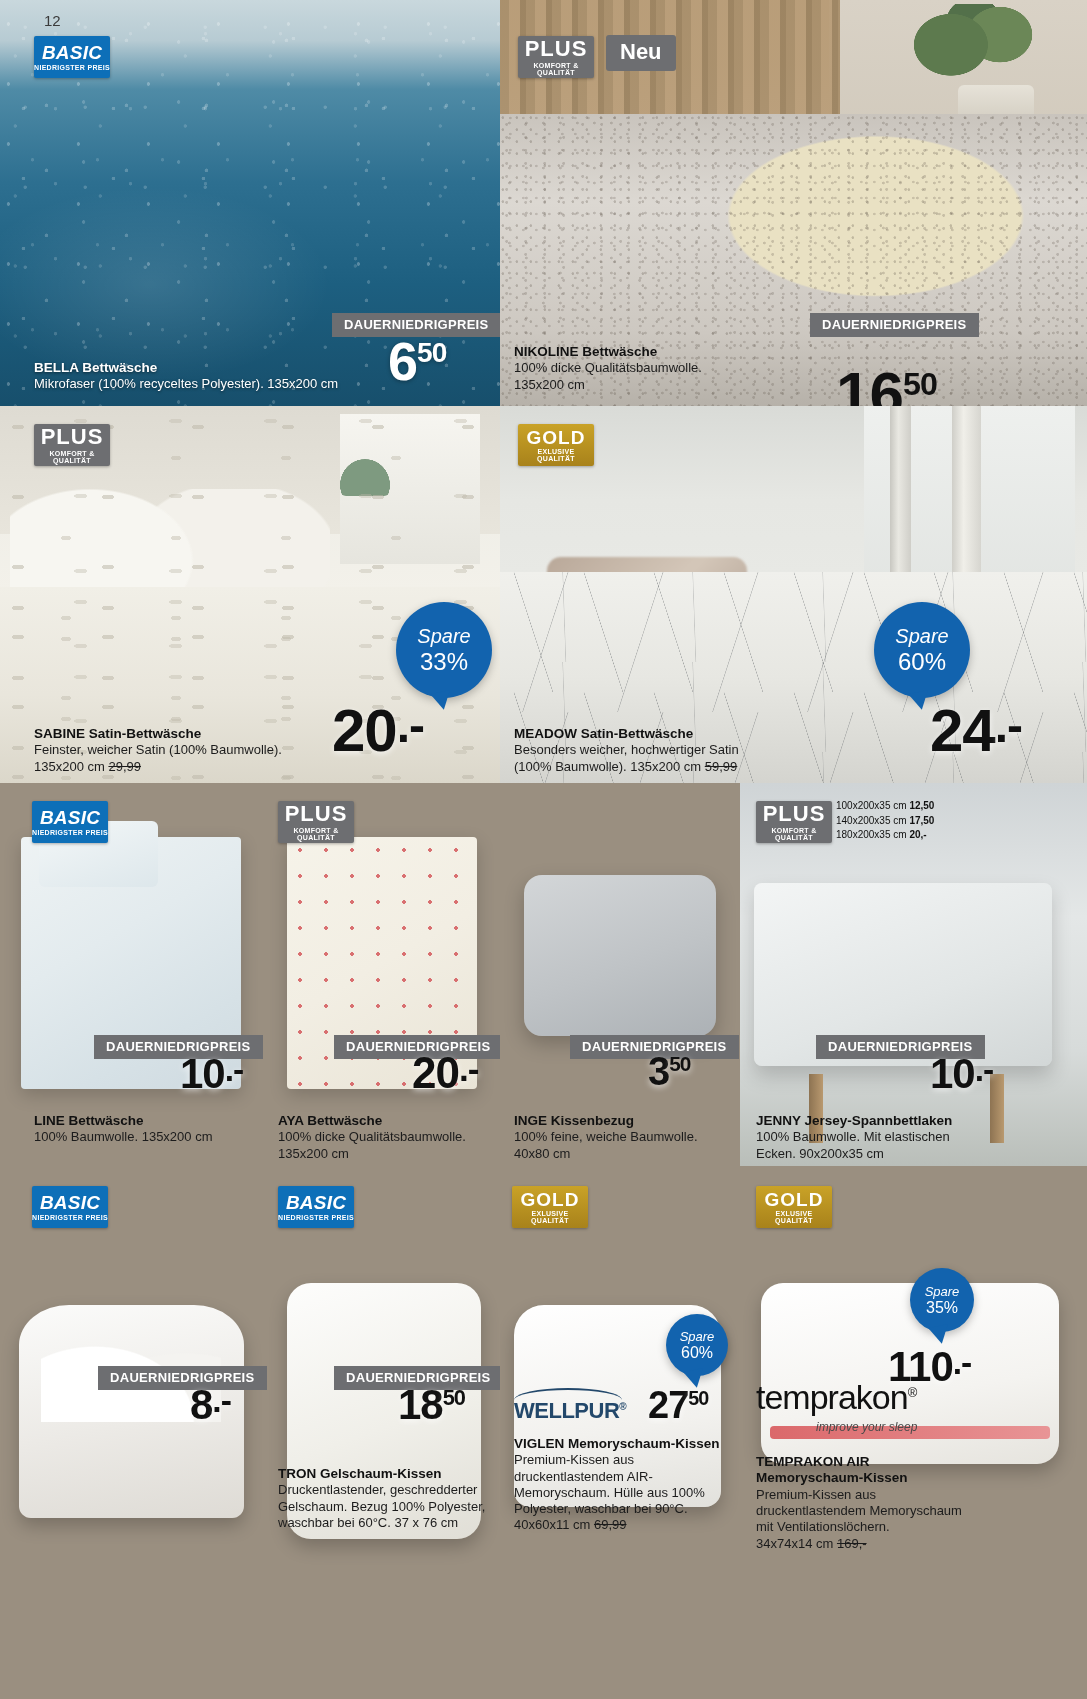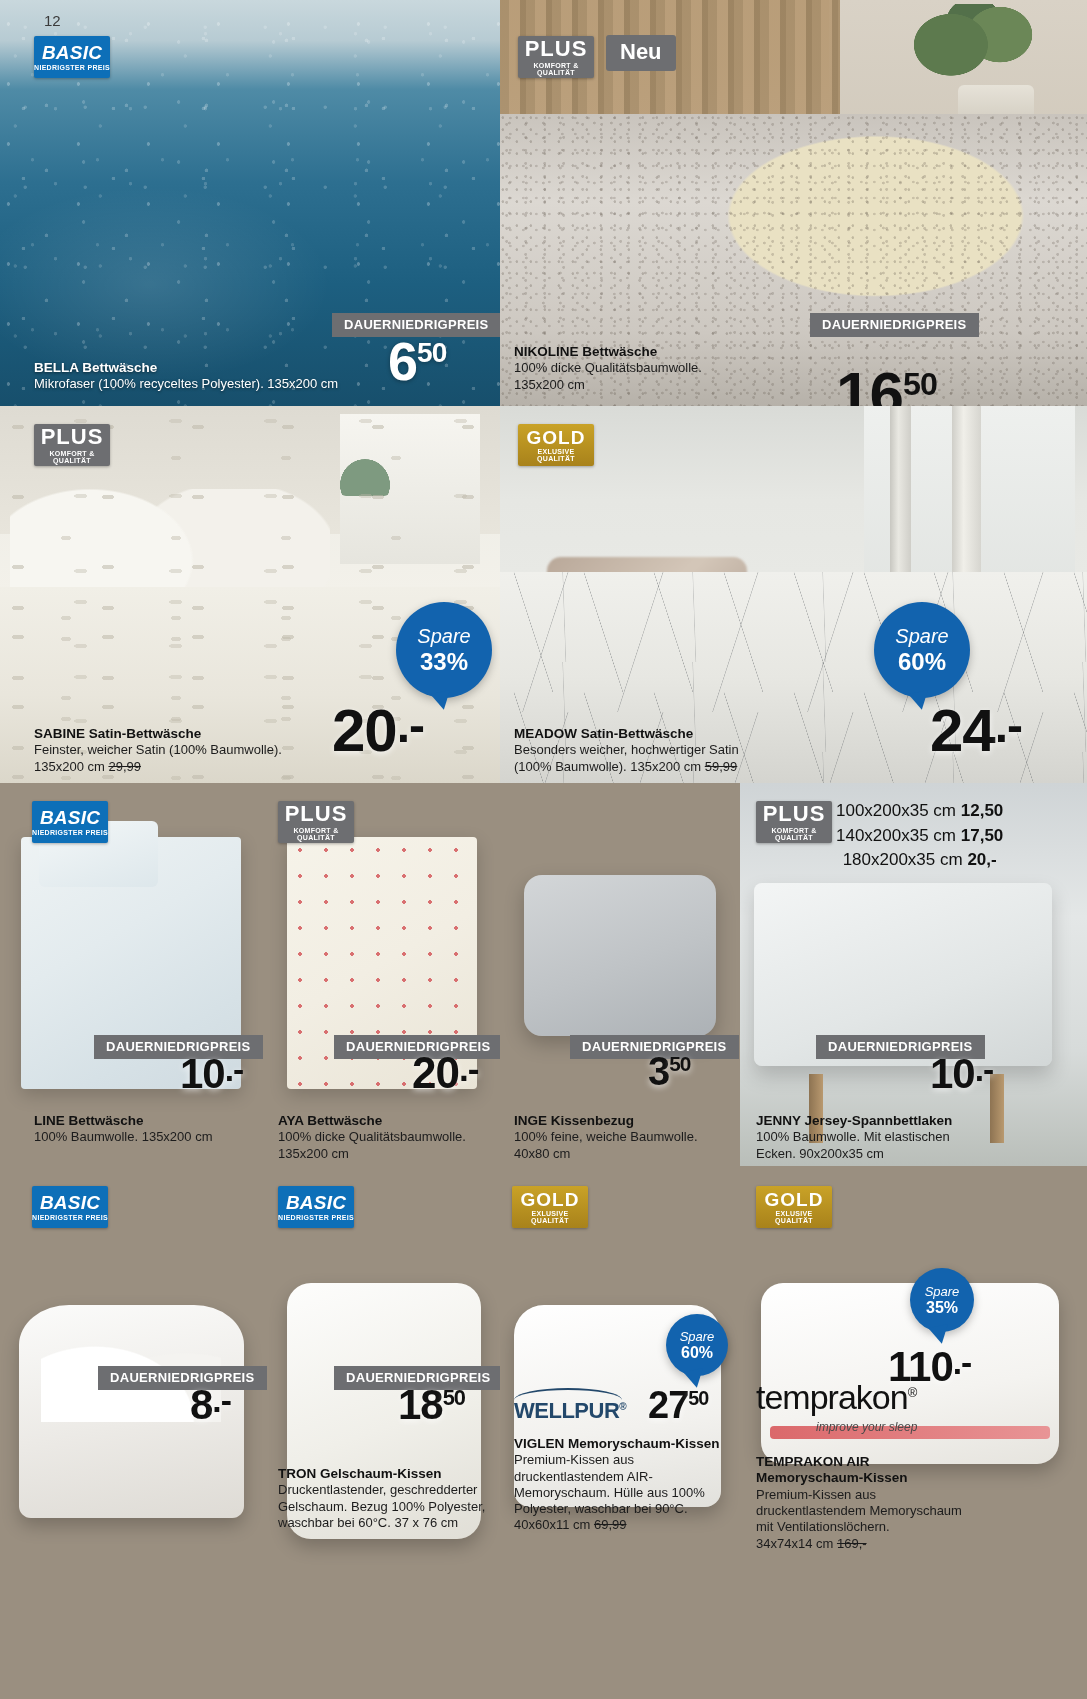--- a/index.html
+++ b/index.html
@@ -311,41 +311,41 @@
 
   
   .spare {
     position: absolute;
     background: #1263ae; color: #fff;
     border-radius: 50%;
     display: flex; flex-direction: column; align-items: center; justify-content: center;
     box-shadow: 0 3px 8px rgba(0,0,0,.25);
   }
   .spare .s-word { font-style: italic; font-weight: 400; }
-  .spare .s-pct { font-weight: 700; }
+  .spare .s-pct { font-weight: 400; }
   .spare::after {
     content: "";
     position: absolute; bottom: -12px; left: 50%;
     width: 0; height: 0;
     border-left: 10px solid transparent;
     border-right: 10px solid transparent;
     border-top: 18px solid #1263ae;
     transform: translateX(-60%) rotate(-12deg);
   }
 
   
   .txt { position: absolute; }
   .t-name { font-size: 13.5px; font-weight: 700; color: #111; line-height: 1.22; }
   .t-desc { font-size: 13px; font-weight: 400; color: #1c1c1c; line-height: 1.25; }
   .t-name.light, .t-desc.light { color: #fff; text-shadow: 0 1px 3px rgba(0,0,0,.55); }
   .strike { text-decoration: line-through; }
 
   .size-list {
     position: absolute;
-    font-size: 17px; color: #111; line-height: 1.45; text-align: center;
+    font-size: 10px; color: #111; line-height: 1.45;
   }
   .size-list b { font-weight: 700; }
 
   
   .wellpur {
     position: absolute;
     font-size: 22px; font-weight: 800; letter-spacing: -.5px; color: #23486b;
   }
   .wellpur .tm { font-size: 10px; vertical-align: super; }
   .wellpur-arc {

